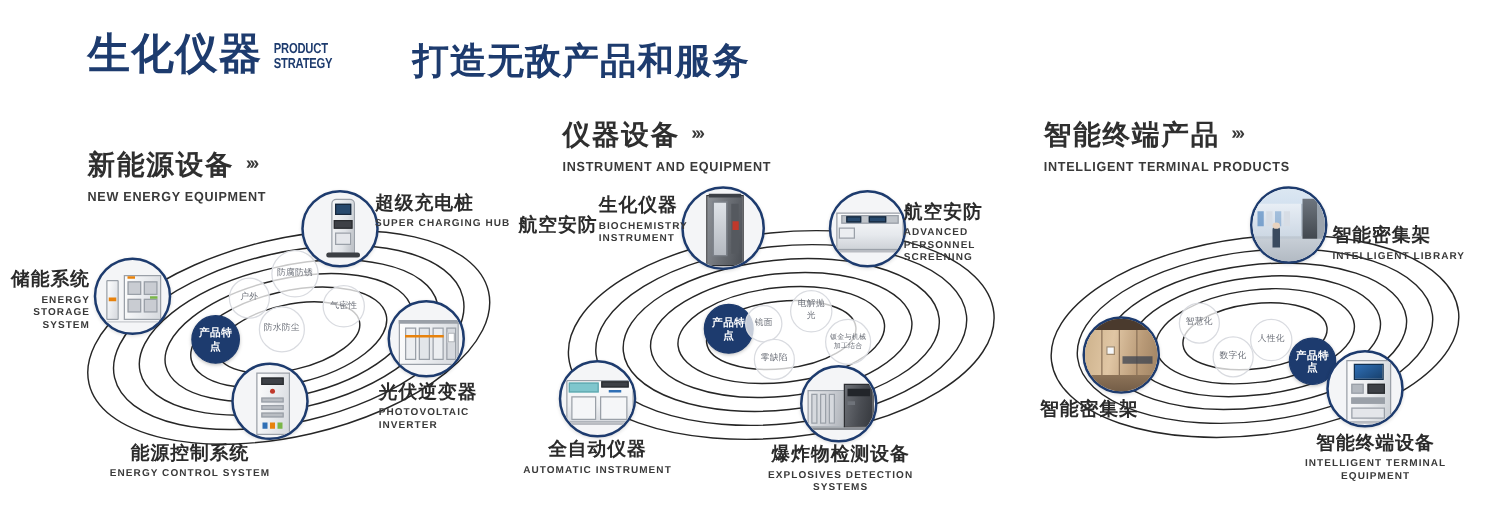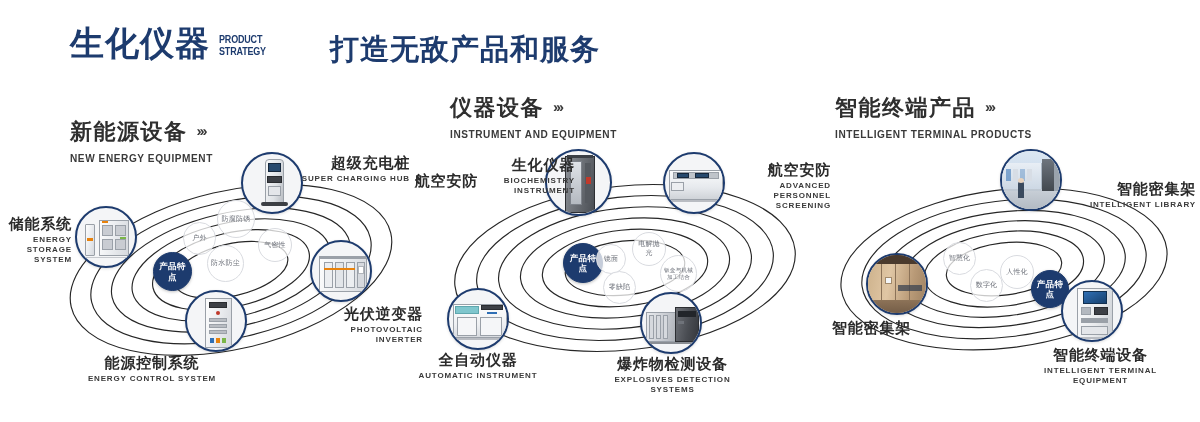--- a/index.html
+++ b/index.html
@@ -56,21 +56,21 @@
     background: rgba(255,255,255,0.75);
     display: flex; align-items: center; justify-content: center; text-align: center;
     color: #6d717a; font-size: 7px; line-height: 1.22; letter-spacing: 0.2px; font-weight: 500;
     padding: 2px;
   }
   .feat.core {
     background: #1d3b6e; border: 1px solid #1d3b6e; color: #fff; font-weight: 700;
     font-size: 8.5px; letter-spacing: 0.4px; box-shadow: 0 1px 3px rgba(0,0,0,0.25);
   }
 
-  .lbl { position: absolute; text-align: right; }
+  .lbl { position: absolute; }
   .lbl .cn { font-size: 15px; font-weight: 700; color: #2b2b2b; letter-spacing: 0.8px; line-height: 1.12; white-space: nowrap; }
   .lbl .en { font-size: 8px; font-weight: 700; color: #3a3a3a; letter-spacing: 0.85px; line-height: 1.28; margin-top: 2px; }
   .lbl.right { text-align: right; }
   .lbl.center { text-align: center; }
   .cab { position: absolute; background: linear-gradient(100deg,#fdfdfd 0%,#eceef1 45%,#d6d9de 100%); border: 1px solid #9aa0a8; }
   .cab.dk { background: linear-gradient(100deg,#6d7076 0%,#4a4d53 55%,#35383d 100%); border-color: #2c2e32; }
   .pnl { position: absolute; background: #c9ccd2; border: 1px solid #9aa0a8; }
   .pnl.dark { background: #3d4046; border-color: #2a2c30; }
   .strip { position: absolute; background: #1d3b6e; }
   .strip.or { background: #e8820c; }

